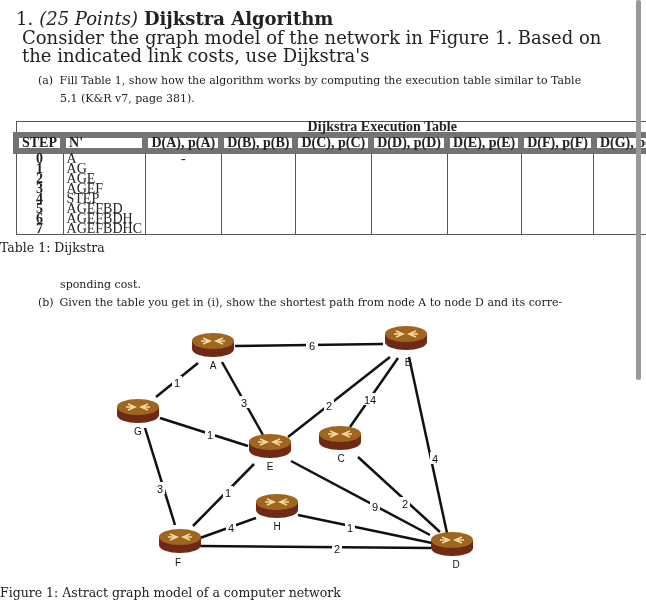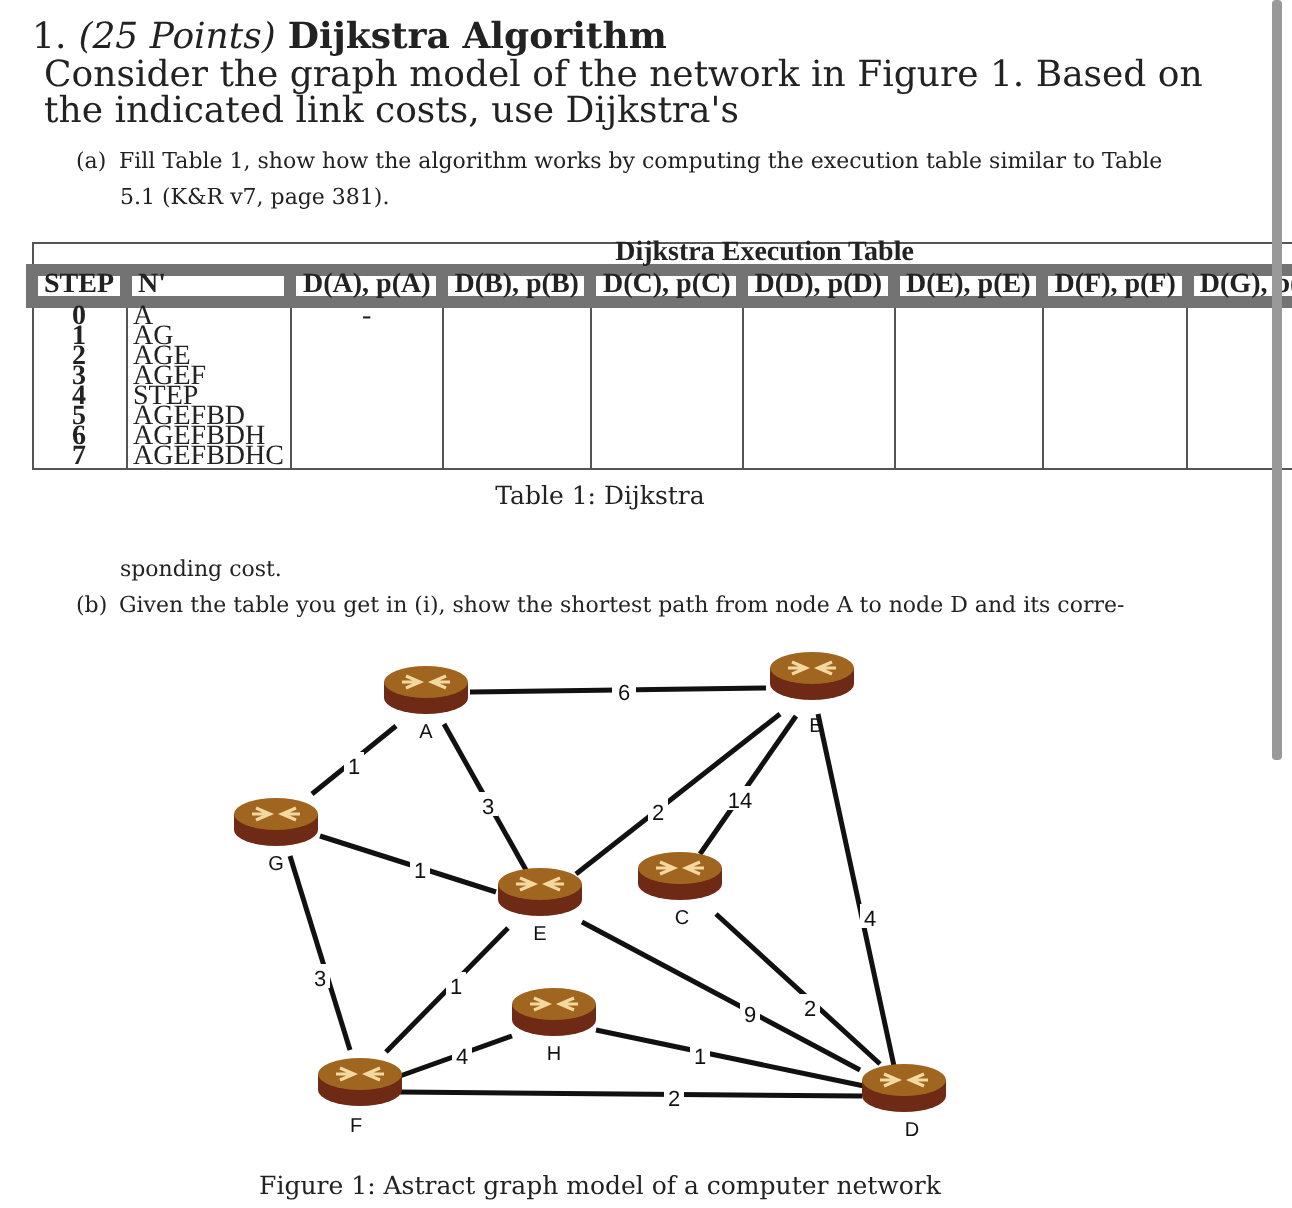--- a/index.html
+++ b/index.html
@@ -17,21 +17,21 @@
   .item .indent { padding-left:18px; }
   table.exec { position:absolute; left:13px; top:121px; border-collapse:collapse;
                font-family:"Liberation Serif",serif; font-size:14px; color:#222; }
   table.exec td, table.exec th { border-left:1px solid #555; border-right:1px solid #555; padding:0 3px; height:10px; line-height:10px; }
   table.exec tr.cap td { border:1px solid #555; text-align:center; font-weight:bold; height:9px; }
   table.exec tr.hdr th { border:6px solid #737373; font-weight:bold; text-align:center; white-space:nowrap; }
   table.exec tr.last td { border-bottom:1px solid #555; }
   table.exec td.step { font-weight:bold; text-align:center; width:36px; }
   table.exec td.np { width:80px; }
   table.exec td.dc { width:48px; text-align:center; }
-  .caption { font-size:12.5px; text-align:center; }
+  .caption { font-size:12.5px; text-align:left; }
   .scrollbar { left:636px; top:0; width:5px; height:380px; background:#999; border-radius:2px; }
   svg text { font-family:"Liberation Sans",sans-serif; }
 </style>
 </head>
 <body>
 
 <div class="abs heading">
   <span class="num">1.</span><span class="pts">(25 Points)</span><span class="ttl">Dijkstra Algorithm</span>
 </div>
 

